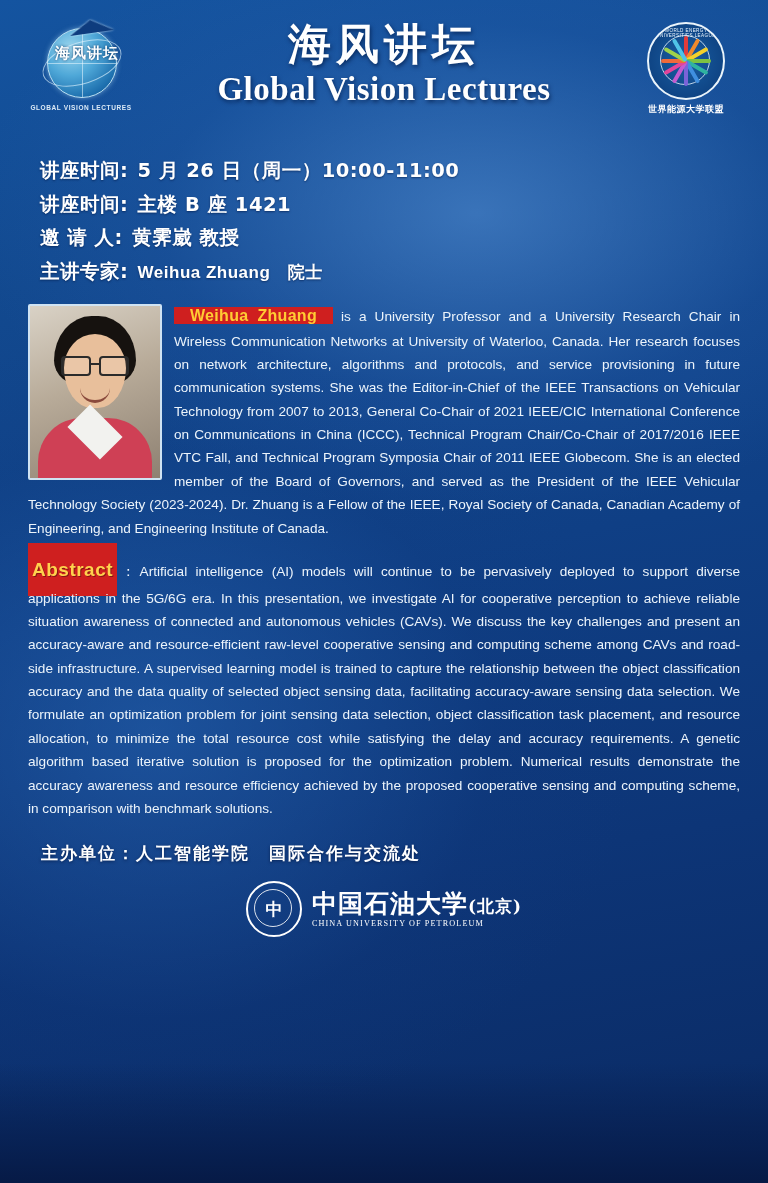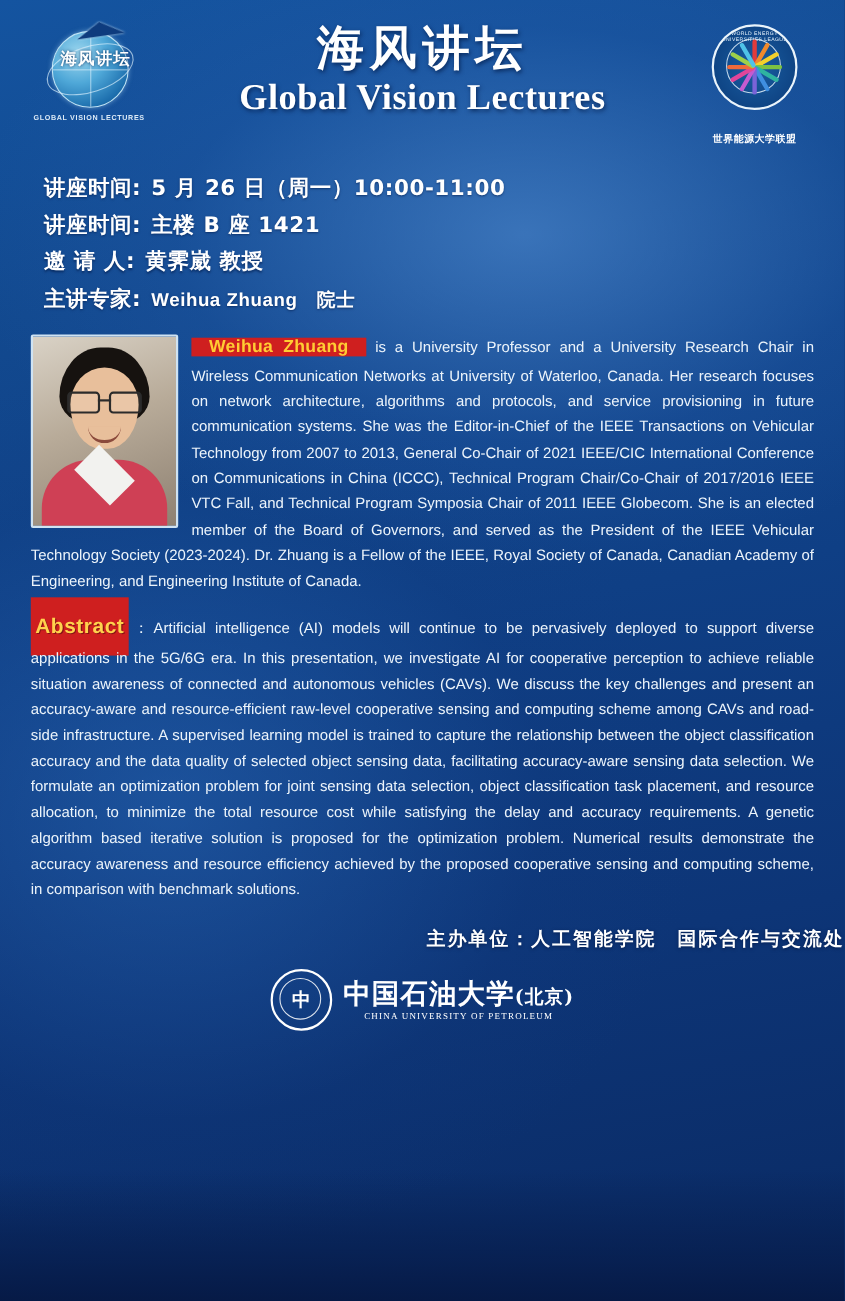--- a/index.html
+++ b/index.html
@@ -172,21 +172,21 @@
     position: absolute;
     left: 0; right: 0; top: 4px;
     font-size: 4.6px;
     color: #eaf6ff;
     letter-spacing: 0.4px;
   }
   .logo-right .caption {
     font-size: 9px;
     color: #ffffff;
     font-weight: bold;
-    margin-top: 20px;
+    margin-top: 3px;
     letter-spacing: 0.5px;
     font-family: "DejaVu Sans", sans-serif;
   }
 
   
   .info {
     margin: 6px 14px 0 40px;
     color: #ffffff;
   }
   .info-row {
@@ -317,21 +317,21 @@
     background: #cf1f1f;
     padding: 16px 4px;
     letter-spacing: 0.5px;
     font-family: "Liberation Sans", sans-serif;
     text-shadow: 1px 1px 0 rgba(0,0,0,0.35);
   }
 
   
   .organizers {
     margin-top: 22px;
-    text-align: right;
+    text-align: left;
     color: #ffffff;
     font-family: "DejaVu Sans", sans-serif;
     font-weight: bold;
     font-size: 17px;
     letter-spacing: 2px;
     text-shadow: 0 1px 3px rgba(0,20,60,0.7);
     position: relative;
     z-index: 2;
     margin-left: 41px;
   }
@@ -360,21 +360,21 @@
   .footer-logo .seal .mark {
     position: absolute;
     left: 50%; top: 50%;
     transform: translate(-50%,-50%);
     color: #fff;
     font-size: 17px;
     font-weight: bold;
     font-family: "DejaVu Serif", serif;
   }
   .footer-logo .univ {
-    text-align: center;
+    text-align: left;
     color: #ffffff;
   }
   .footer-logo .univ .cn {
     font-family: "DejaVu Serif", serif;
     font-size: 25px;
     font-weight: bold;
     letter-spacing: 1px;
     line-height: 1.08;
   }
   .footer-logo .univ .cn .paren { font-size: 17px; }

